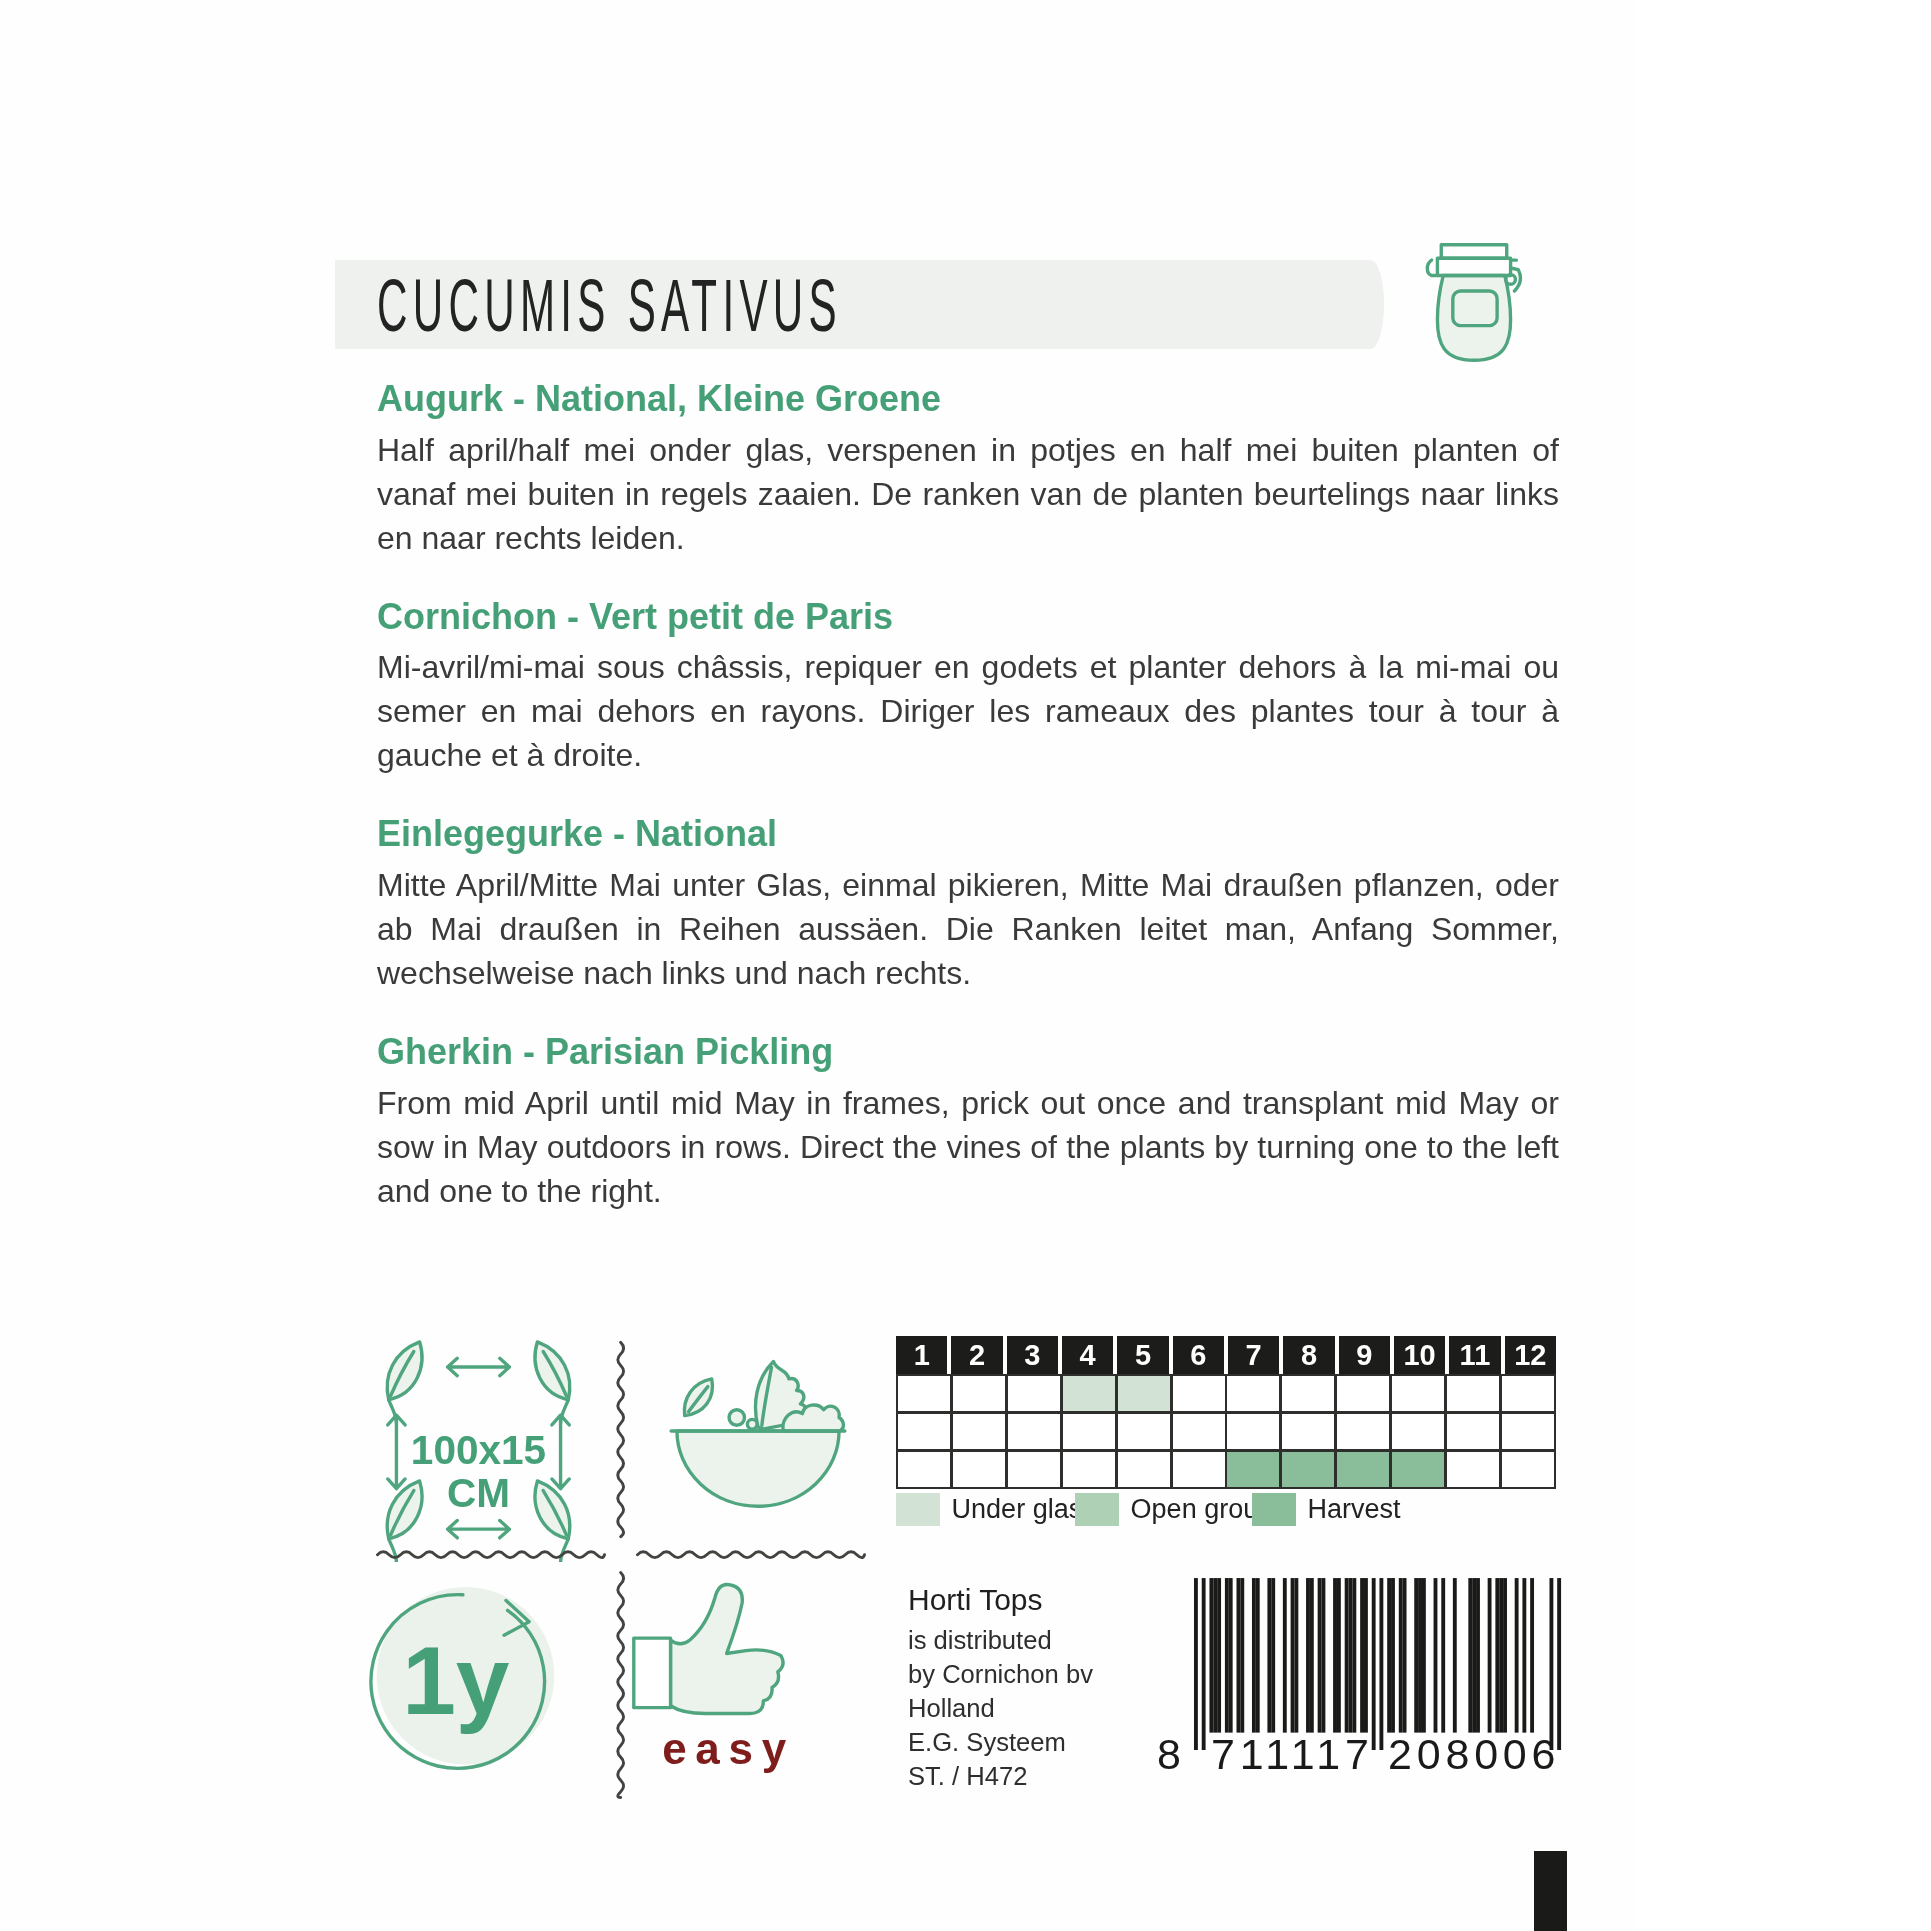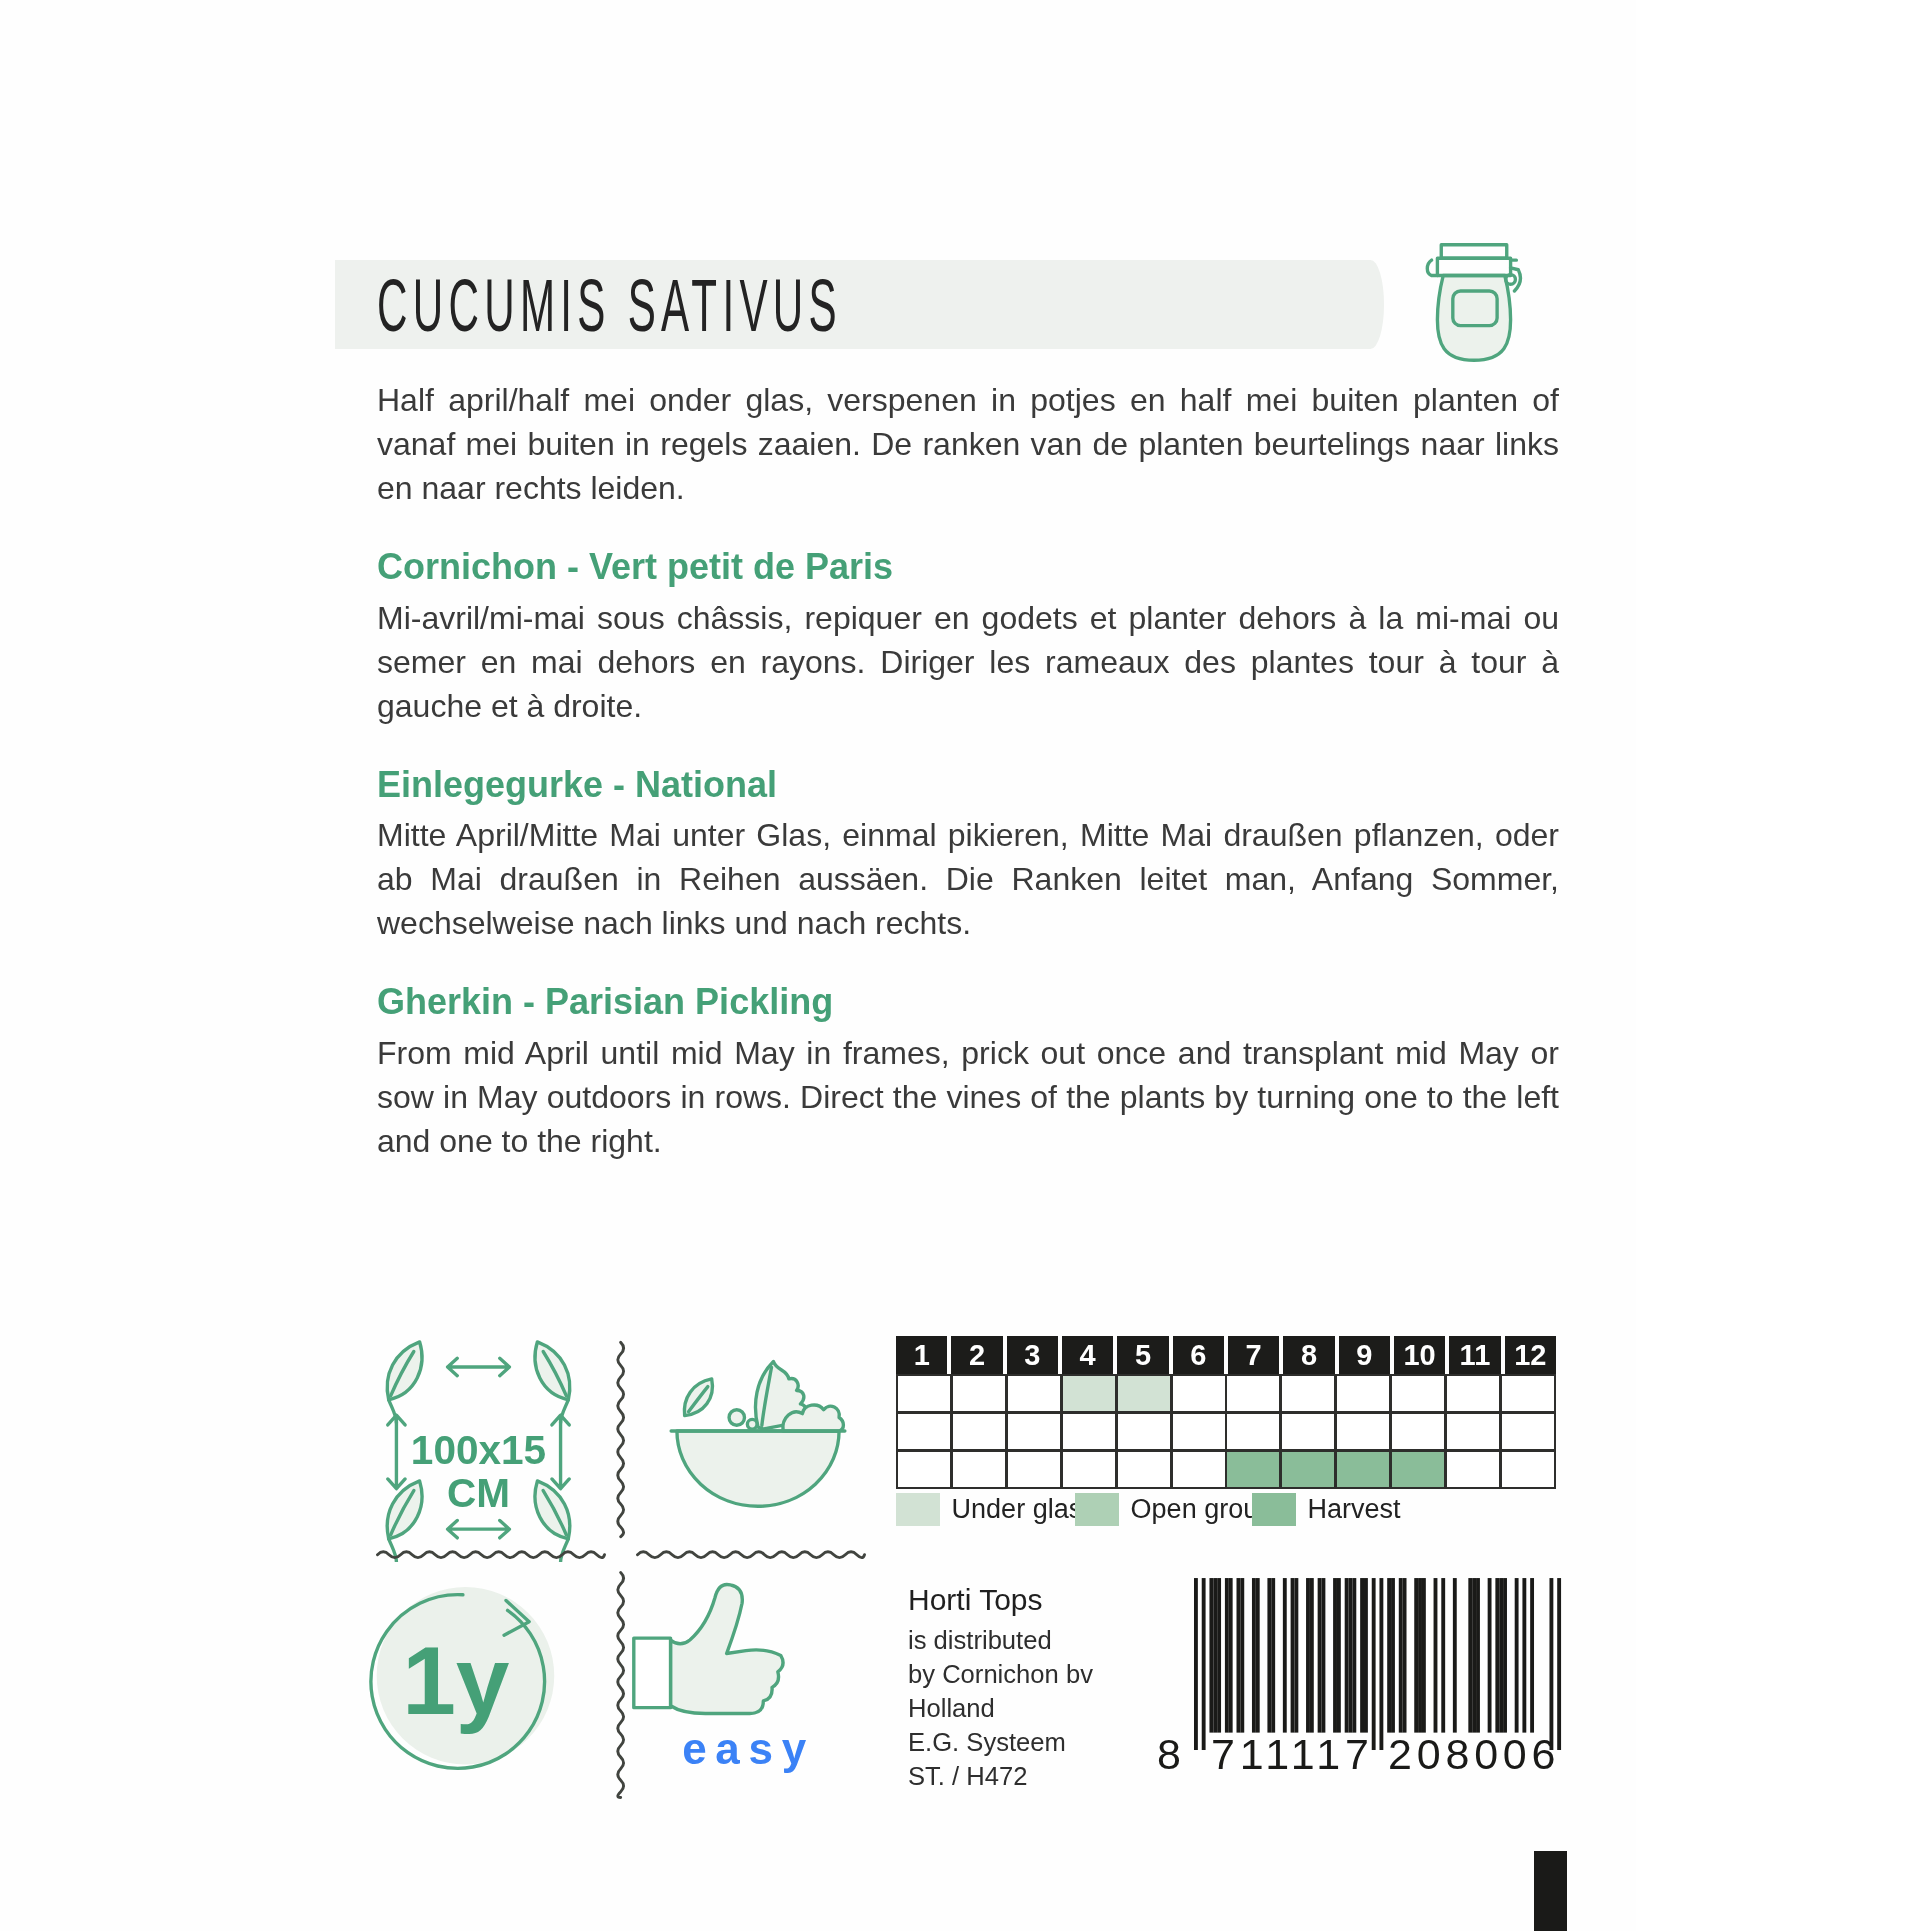--- a/index.html
+++ b/index.html
@@ -25,22 +25,22 @@
   .lang-block h2{margin:0 0 7.7px 0;font-size:36px;line-height:42px;color:#45a077;font-weight:bold;}
   .lang-block p{margin:0;font-size:32px;line-height:44px;color:#3a3a3a;text-align:justify;}
 
   
   .squig{position:absolute;}
   .squig path{stroke:#41443f;stroke-width:3;fill:none;stroke-linecap:round;}
 
   .icon-box{position:absolute;}
   .spacing-text{fill:#45a077;font-family:"Liberation Sans",sans-serif;font-weight:bold;}
 
-  .easy-label{position:absolute;left:628px;top:1724px;width:241px;text-align:center;
-      color:#3b82f6;font-size:44px;font-weight:bold;letter-spacing:8.7px;}
+  .easy-label{position:absolute;left:608px;top:1724px;width:241px;text-align:center;
+      color:#7f1d1d;font-size:44px;font-weight:bold;letter-spacing:8.7px;}
 
   
   .calendar{position:absolute;left:896px;top:1336px;width:660px;}
   .cal-head{display:grid;grid-template-columns:repeat(12,1fr);gap:3.9px;height:38px;}
   .cal-head-cell{background:#1c1c1a;color:#ffffff;font-size:29px;font-weight:bold;
       display:flex;align-items:center;justify-content:center;}
   .cal-body{display:grid;grid-template-columns:repeat(12,1fr);grid-auto-rows:35px;gap:2.9px;
       background:#2e2e2c;border:2.9px solid #2e2e2c;}
   .cal-cell{background:#ffffff;}
 
@@ -82,20 +82,21 @@
     <rect class="gstroke" x="20" y="10" width="68" height="14" fill="none"></rect>
     <rect class="gstroke" x="16" y="24" width="76" height="18" fill="none"></rect>
     <path class="gstroke" d="M10,26 C4,30 4,40 10,42 L16,42"></path>
     <path class="gstroke" d="M92,26 L98,26 M92,34 L100,36 C104,44 102,52 96,58"></path>
     <circle class="gstroke" cx="92" cy="46" r="5"></circle>
     <rect class="gstroke" x="32" y="58" width="46" height="36" rx="8" fill="none"></rect>
   </svg>
 
   <div class="content">
     <div class="lang-block">
+      <h2>Augurk - National, Kleine Groene</h2>
       <p>Half april/half mei onder glas, verspenen in potjes en half mei buiten planten of vanaf mei buiten in regels zaaien. De ranken van de planten beurtelings naar links en naar rechts leiden.</p>
     </div>
     <div class="lang-block">
       <h2>Cornichon - Vert petit de Paris</h2>
       <p>Mi-avril/mi-mai sous châssis, repiquer en godets et planter dehors à la mi-mai ou semer en mai dehors en rayons. Diriger les rameaux des plantes tour à tour à gauche et à droite.</p>
     </div>
     <div class="lang-block">
       <h2>Einlegegurke - National</h2>
       <p>Mitte April/Mitte Mai unter Glas, einmal pikieren, Mitte Mai draußen pflanzen, oder ab Mai draußen in Reihen aussäen. Die Ranken leitet man, Anfang Sommer, wechselweise nach links und nach rechts.</p>
     </div>

